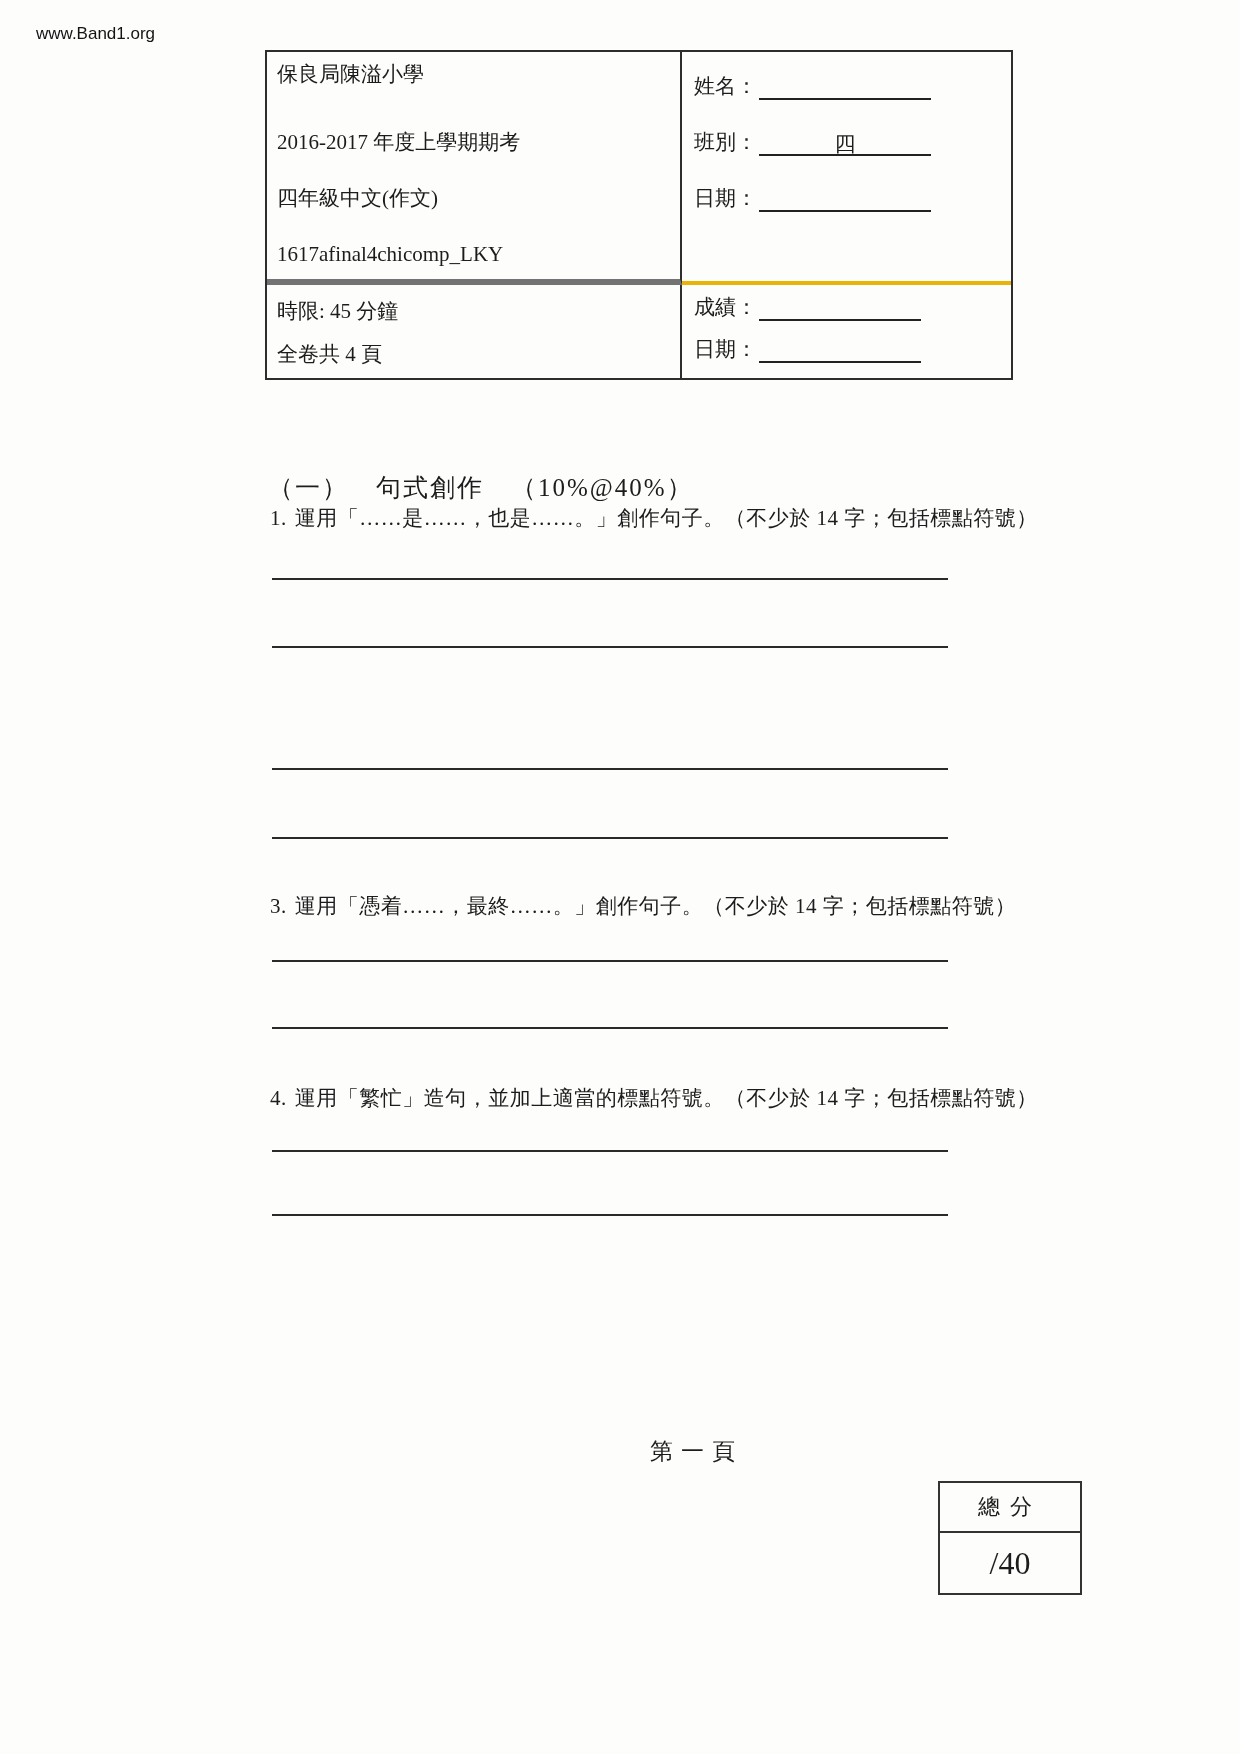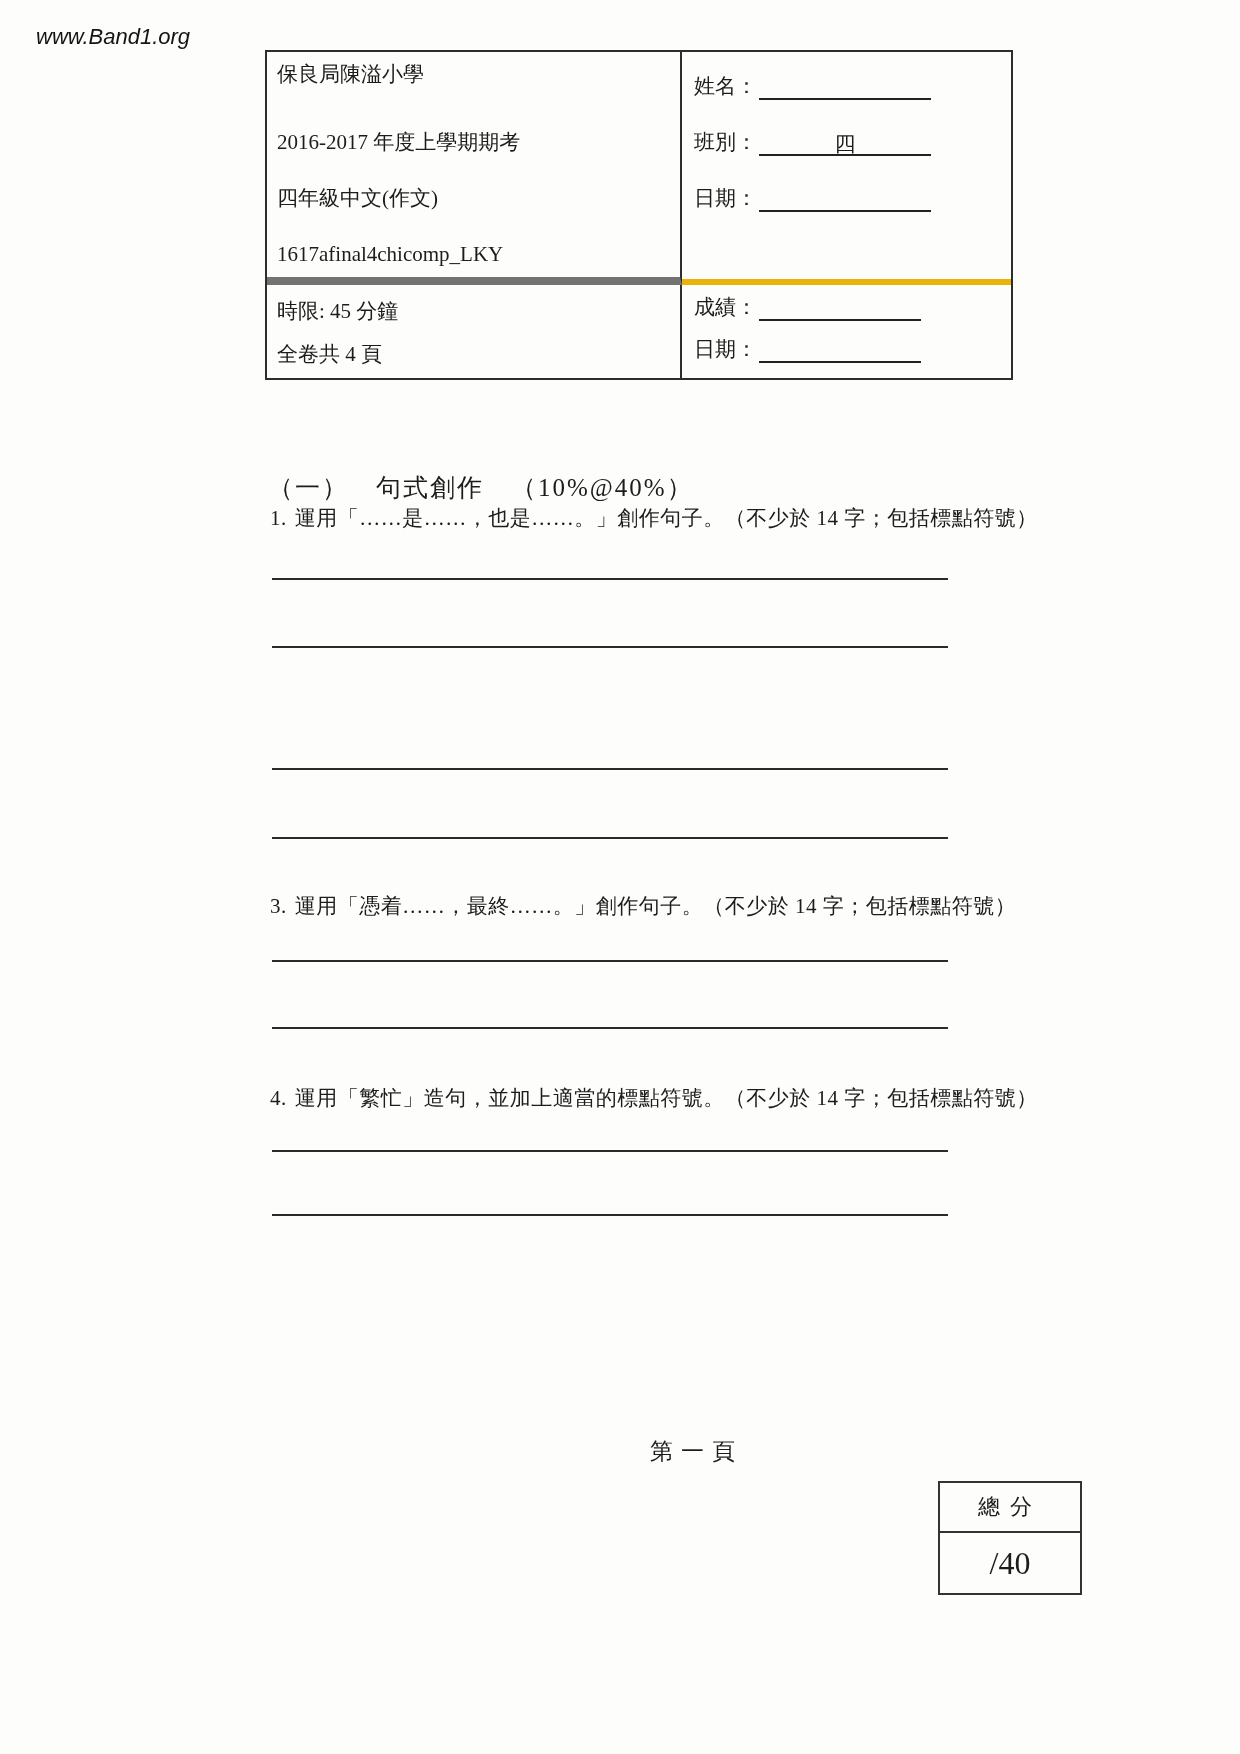--- a/index.html
+++ b/index.html
@@ -9,39 +9,38 @@
     height: 1754px;
     background: #fdfdfc;
     color: #1c1c1c;
     font-family: "Liberation Serif", "DejaVu Serif", serif;
     overflow: hidden;
   }
   .watermark {
     position: absolute;
     left: 36px; top: 24px;
     font-family: "Liberation Sans", "DejaVu Sans", sans-serif;
-    font-size: 22px;
+    font-size: 17px;
     color: #141414;
-    font-style: italic;
   }
   
   .header-table {
     position: absolute;
     left: 265px; top: 50px;
     width: 748px; height: 330px;
     border: 2px solid #2d2d2d;
     display: grid;
     grid-template-columns: 415px 1fr;
     grid-template-rows: 233px 1fr;
     box-sizing: border-box;
     font-size: 21px;
   }
   .cell { position: relative; box-sizing: border-box; }
-  .cell-tl { border-right: 2px solid #2d2d2d; border-bottom: 8px solid #737373; }
-  .cell-tr { border-bottom: 6px solid #eab308; }
+  .cell-tl { border-right: 2px solid #2d2d2d; border-bottom: 6px solid #737373; }
+  .cell-tr { border-bottom: 4px solid #eab308; }
   .cell-bl { border-right: 2px solid #2d2d2d; }
   .cell-line { position: absolute; left: 10px; white-space: nowrap; }
   .field-row { position: absolute; left: 12px; white-space: nowrap; }
   .write-line {
     display: inline-block;
     width: 172px;
     border-bottom: 2px solid #222;
     height: 24px;
     vertical-align: bottom;
     text-align: center;

